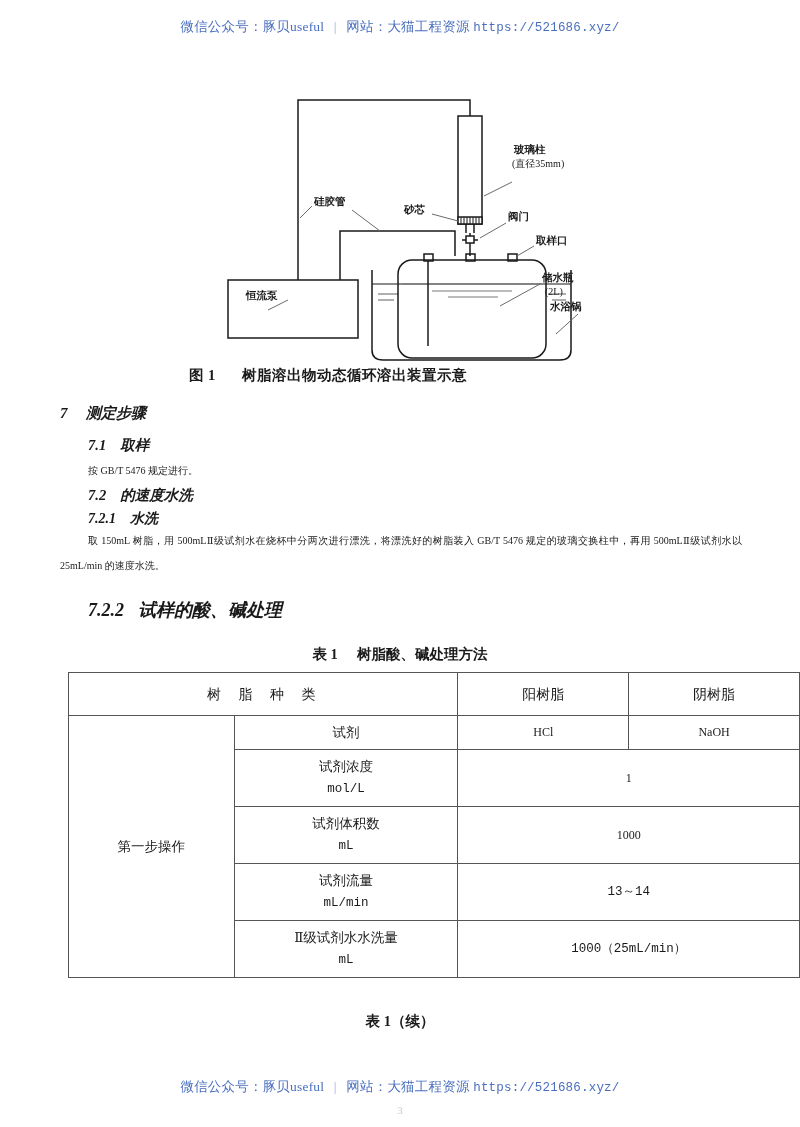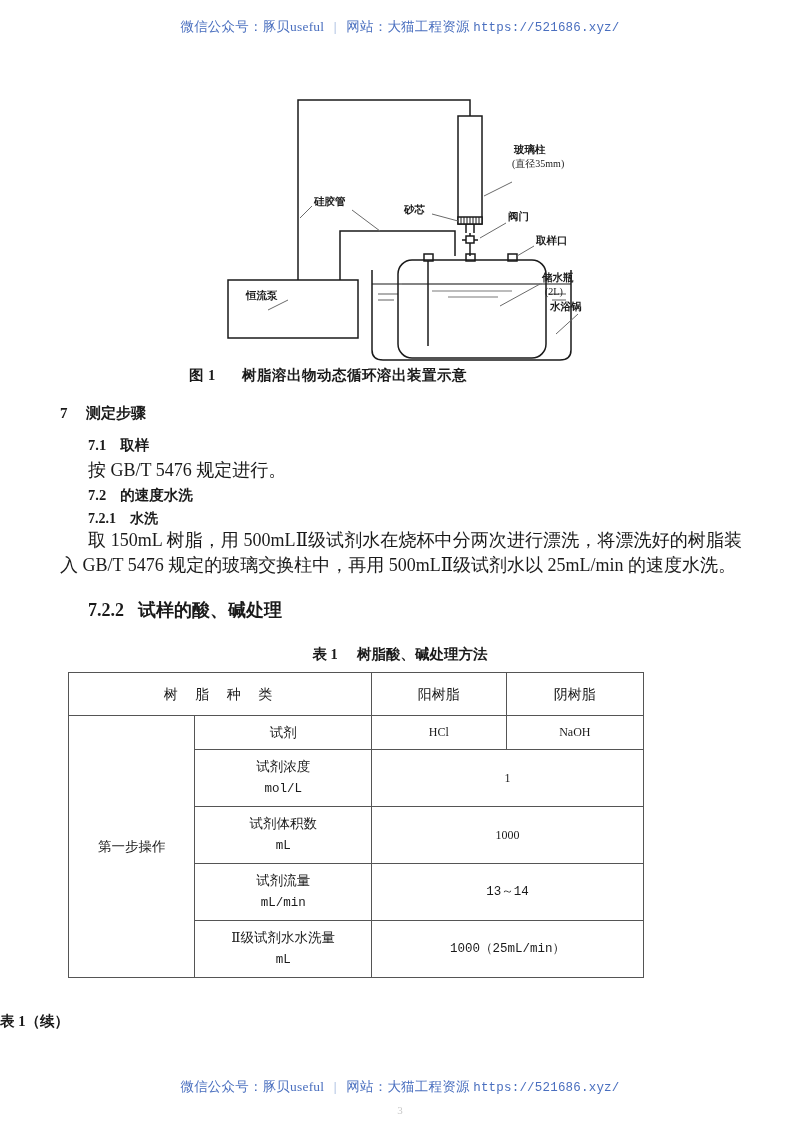--- a/index.html
+++ b/index.html
@@ -27,62 +27,62 @@
 
   
   #figure-block{position:absolute;left:0;top:88px;width:800px;height:300px;}
   #figure-caption{
     position:absolute;left:0;top:366px;width:656px;text-align:center;
     font-size:14.5px;font-weight:bold;letter-spacing:.5px;
   }
   #figure-caption .gap{display:inline-block;width:18px;}
 
   
-  .sec{position:absolute;font-weight:bold;}
+  .sec{position:absolute;font-weight:bold;font-style:italic;}
   #sec7{left:60px;top:404px;font-size:15px;}
   #sec7 .num{display:inline-block;width:26px;}
   #sec71{left:88px;top:436px;font-size:14.5px;}
   #sec72{left:88px;top:486px;font-size:14.5px;}
   #sec721{left:88px;top:510px;font-size:14px;}
   #sec722{left:88px;top:598px;font-size:18px;}
   .sec .lbl{margin-left:14px;}
 
   .para{
-    position:absolute;font-size:18px;line-height:25px;
+    position:absolute;font-size:10px;line-height:25px;
     text-align:justify;text-justify:inter-ideograph;
   }
   #para-721{left:60px;top:528px;width:682px;text-indent:28px;}
   #para-722{left:60px;top:620px;width:682px;text-indent:28px;}
 
   
   #table-title{
     position:absolute;left:0;top:645px;width:800px;text-align:center;
     font-size:14.5px;font-weight:bold;
   }
   #table-title .gap{display:inline-block;width:12px;}
   #resin-table{
-    position:absolute;left:68px;top:672px;width:576px;
+    position:absolute;left:68px;top:672px;width:732px;
     border-collapse:collapse;font-size:13.5px;
   }
   #resin-table td{
     border:1px solid #555;text-align:center;vertical-align:middle;
     padding:6px 4px;line-height:21px;
   }
   #resin-table .head td{font-size:14px;height:30px;}
   #resin-table .spaced{letter-spacing:7px;padding-left:7px;}
   #resin-table .tall{height:52px;}
   #resin-table .unit{font-family:"Liberation Mono","DejaVu Sans Mono",monospace;font-size:12.5px;}
   #resin-table .val{font-family:"Liberation Serif","DejaVu Serif",serif;font-size:12px;}
   #resin-table .valmono{font-family:"Liberation Mono","DejaVu Sans Mono",monospace;font-size:12.5px;}
   #resin-table .firstcol{width:150px;}
   #resin-table .paramcol{width:206px;}
   #resin-table .datacol{width:155px;}
 
   #table-cont-title{
-    position:absolute;left:0;top:1012px;width:800px;
+    position:absolute;left:0;top:1012px;width:800px;text-align:center;
     font-size:14.5px;font-weight:bold;
   }
 </style>
 </head>
 <body>
 
 <div class="page">
 
   <div class="watermark" id="wm-top">
     <span class="cn">微信公众号：豚贝useful</span>

